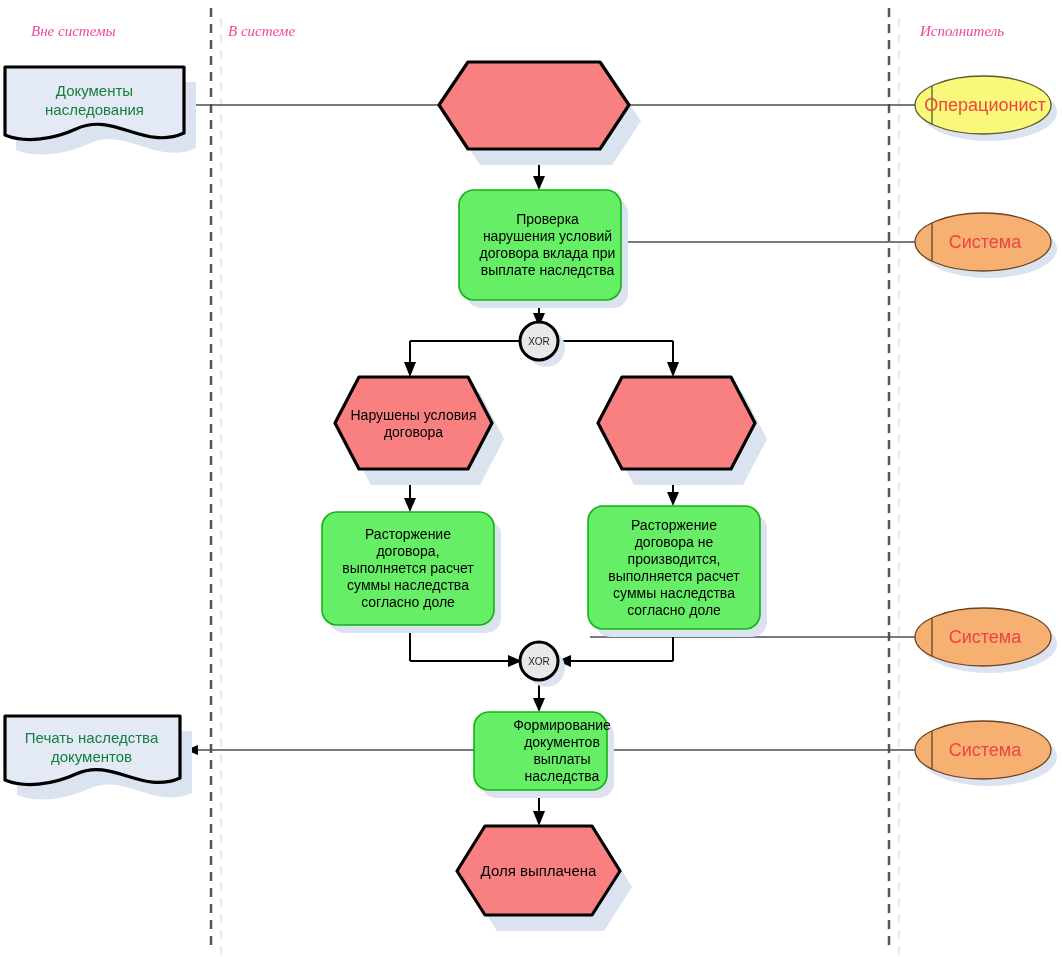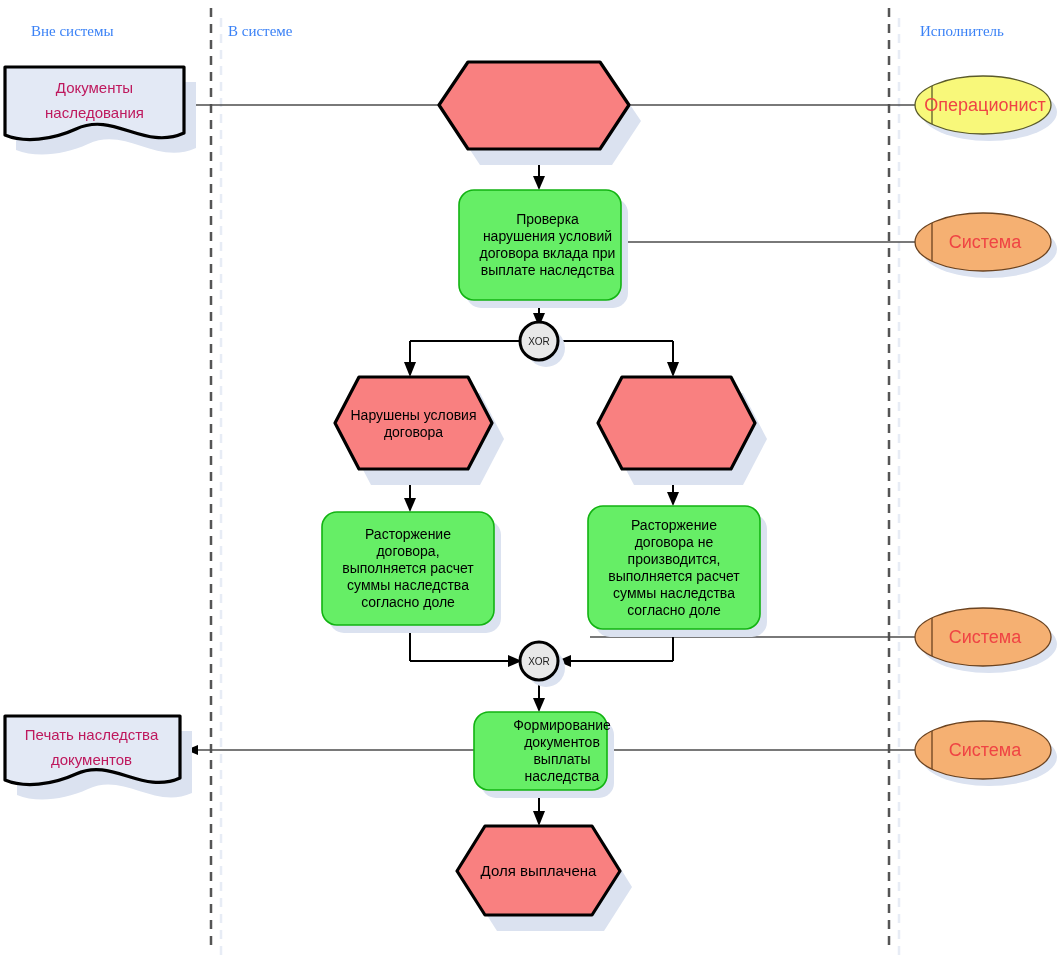--- a/index.html
+++ b/index.html
@@ -5,22 +5,23 @@
   html,body{margin:0;padding:0;background:#ffffff;}
   body{width:1062px;height:957px;overflow:hidden;
        font-family:"Liberation Sans", sans-serif;}
   #canvas{position:relative;width:1062px;height:957px;background:#fff;}
 
   
   .lane-header{
     position:absolute;
     font-family:"Liberation Serif", serif;
     font-size:15px;
-    color:#3b82f6;
+    color:#ec4899;
     white-space:nowrap;
+    font-style:italic;
   }
   .diagram-title{
     position:absolute;
     font-family:"Liberation Sans", sans-serif;
     font-size:16px;
     font-weight:bold;
     color:#000;
     white-space:nowrap;
   }
 
@@ -52,21 +53,21 @@
     display:flex;align-items:center;justify-content:center;
     font-family:"Liberation Sans", sans-serif;
     font-size:18px;color:#ef4444;
     white-space:nowrap;pointer-events:none;
   }
   .doc-label{
     position:absolute;
     display:flex;align-items:center;justify-content:center;
     text-align:center;
     font-family:"Liberation Sans", sans-serif;
-    font-size:15px;line-height:25px;color:#be185d;
+    font-size:15px;line-height:19px;color:#15803d;
     white-space:pre-line;pointer-events:none;
   }
 </style>
 </head>
 <body>
 
 <div id="canvas">
 
   <svg class="layer">
 

